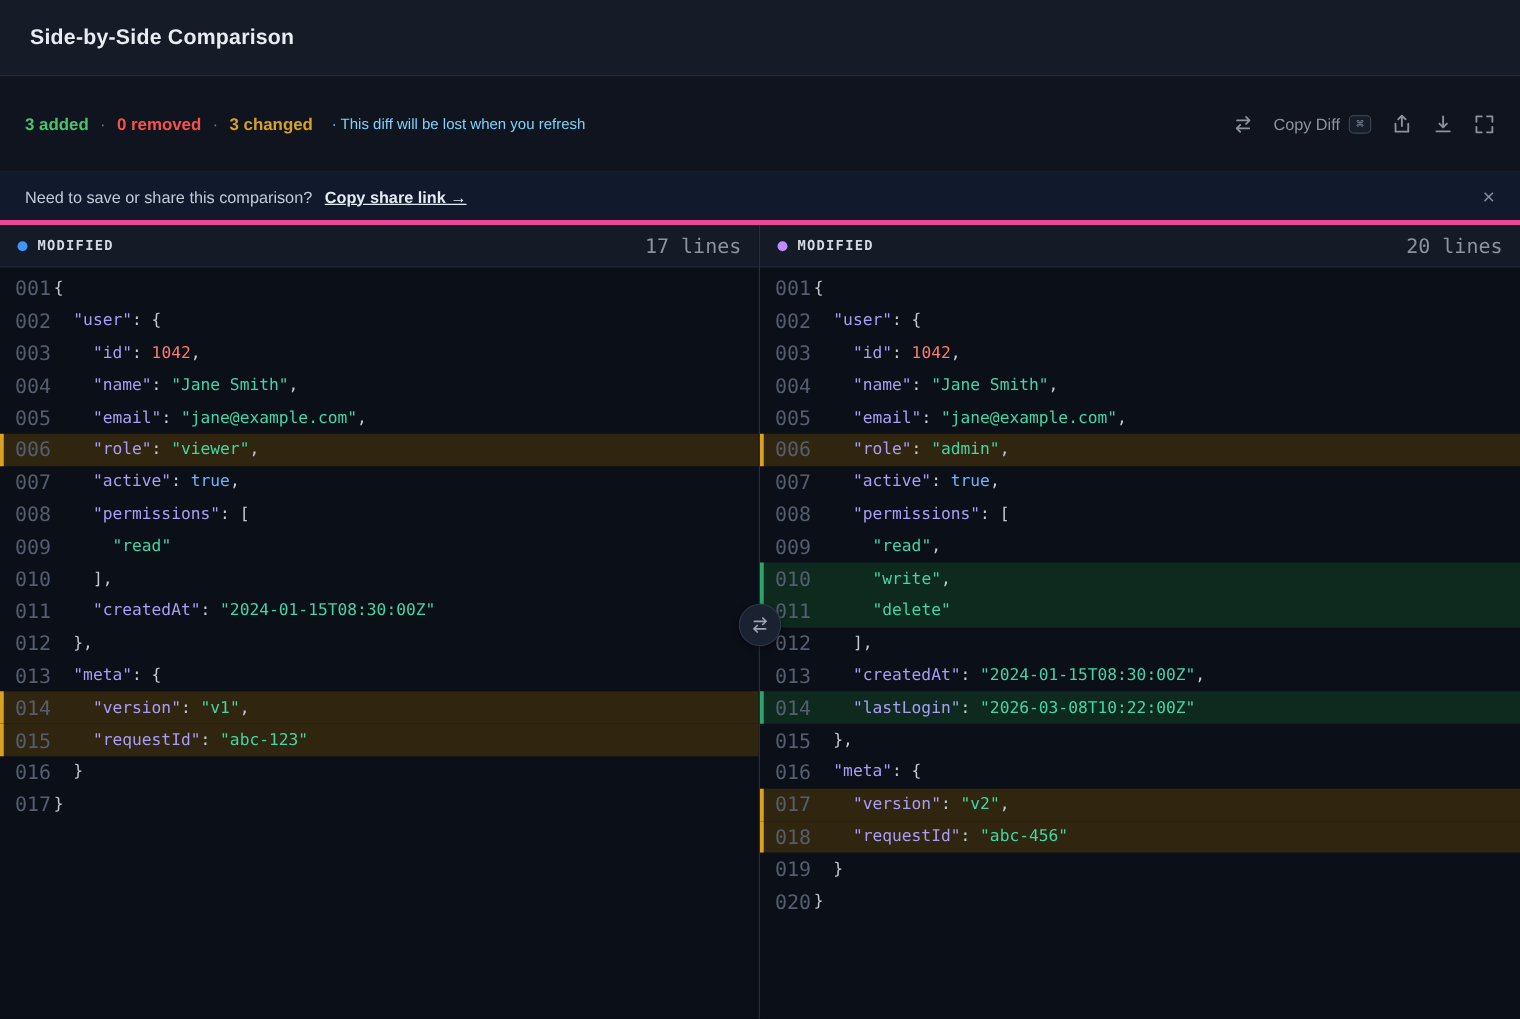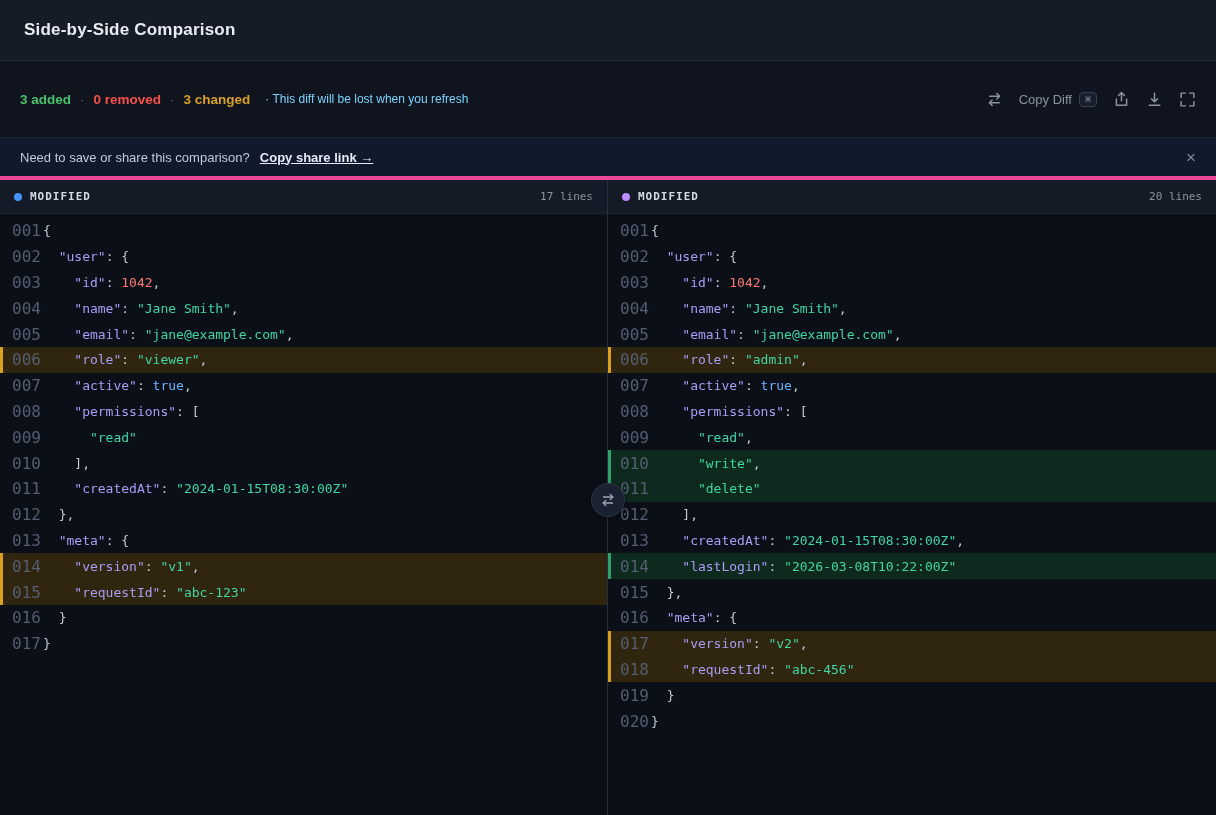--- a/index.html
+++ b/index.html
@@ -24,21 +24,21 @@
   .banner { height:42px; background:#101a2c; border-bottom:4px solid #ec4899; display:flex; align-items:center; padding:0 20px; font-size:13px; color:#c2cad6; gap:10px; }
   .banner a { color:#e4eaf4; font-weight:600; text-decoration:underline; }
   .banner .close { margin-left:auto; color:#7d8aa0; font-size:17px; background:none; border:none; cursor:pointer; line-height:1; }
 
   .panels { display:flex; height:635px; position:relative; background:#0a0e16; }
   .panel { width:608px; display:flex; flex-direction:column; background:#0b0f18; }
   .panel.left { border-right:1px solid #272f3e; }
   .panel-header { height:34px; background:#141a26; border-bottom:1px solid #1e2634; display:flex; align-items:center; padding:0 14px; gap:8px; flex:0 0 34px; }
   .dot { width:8px; height:8px; border-radius:50%; background:#4493f8; }
   .panel-title { font-size:11px; font-weight:700; letter-spacing:1px; color:#d5dbe6; font-family:"DejaVu Sans Mono",monospace; }
-  .lines-count { margin-left:auto; font-size:11px; color:#8b949e; font-family:"DejaVu Sans Mono",monospace; }
+  .lines-count { margin-left:auto; font-size:16px; color:#8b949e; font-family:"DejaVu Sans Mono",monospace; }
 
   .code { flex:1; padding-top:4px; font-family:"DejaVu Sans Mono",monospace; font-size:13px; overflow:hidden; }
   .code-line { display:flex; height:25.8px; align-items:center; border-left:3px solid transparent; }
   .code-line .ln { width:40px; flex:0 0 40px; color:#545e70; font-size:16px; padding-left:9px; }
   .code-line .lc { white-space:pre; color:#c9d1d9; }
   .code-line.chg { background:#30260f; border-left-color:#d9a021; }
   .code-line.add { background:#0e2a1e; border-left-color:#2ea36b; }
   .tok-p { color:#c3cad6; }
   .tok-k { color:#a99ef5; }
   .tok-s { color:#43d6a5; }

